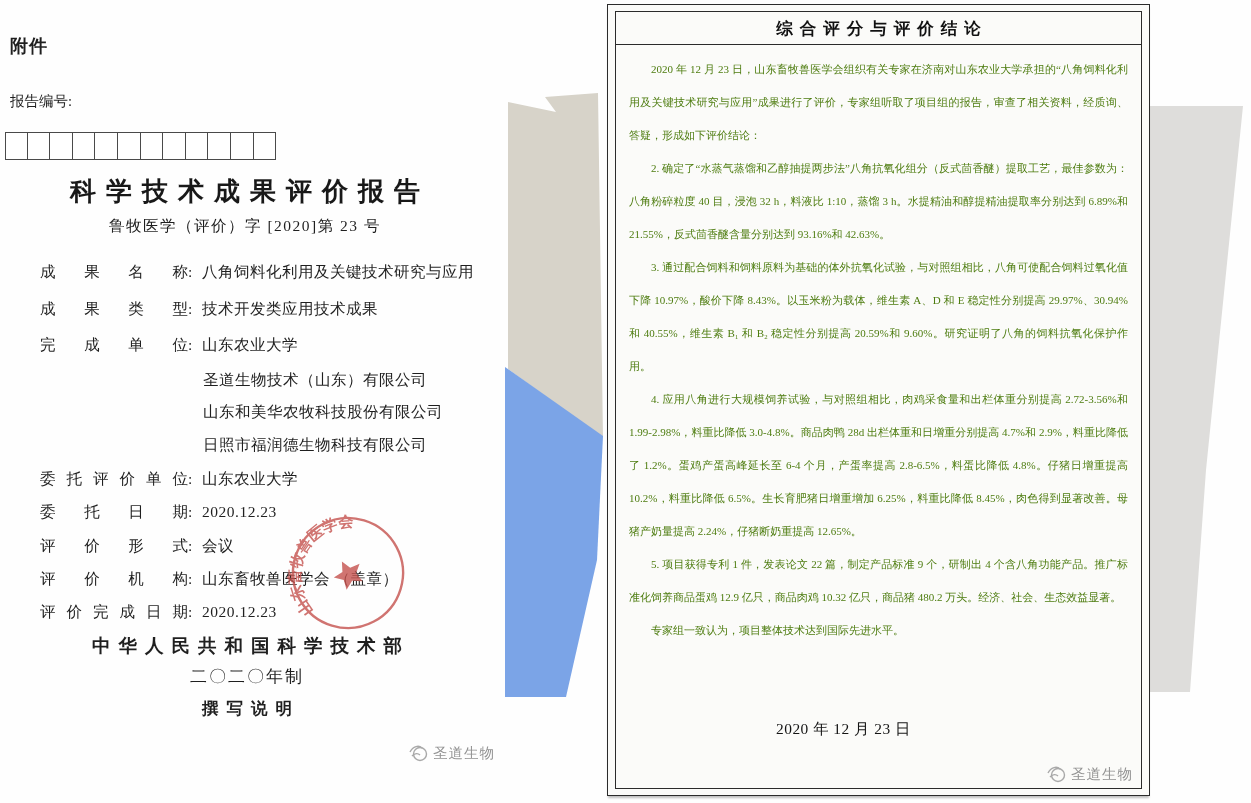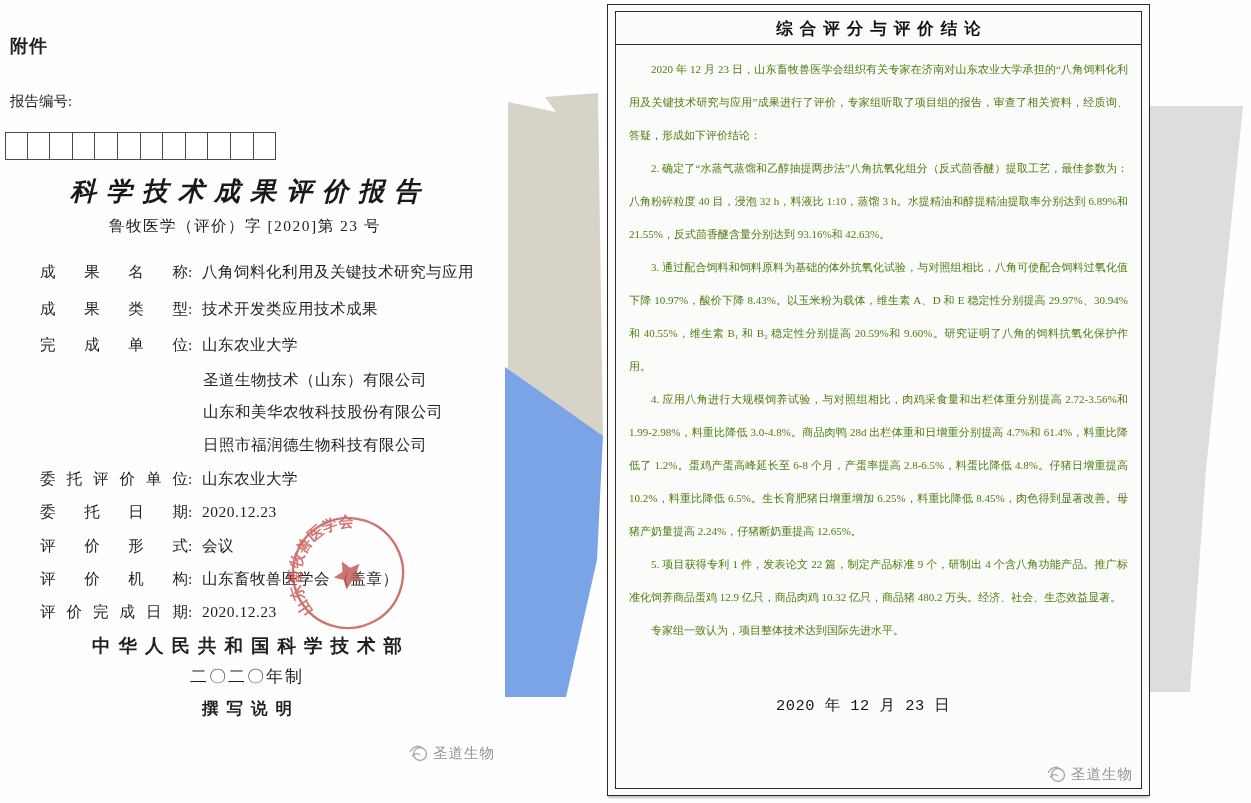--- a/index.html
+++ b/index.html
@@ -15,21 +15,21 @@
 
   
   .left-page { position:absolute; left:0; top:0; width:505px; height:803px; background:#fefefe; }
   .attachment { position:absolute; left:10px; top:34px; font-family:"Liberation Sans","DejaVu Sans",sans-serif; font-weight:bold; font-size:18px; letter-spacing:1px; }
   .report-no  { position:absolute; left:10px; top:92px; font-size:14.5px; }
   .code-boxes { position:absolute; left:5px; top:132px; display:flex; }
   .cbox { width:22.6px; height:28px; border:1px solid #4a4a4a; border-left:none; background:#fff; }
   .cbox:first-child { border-left:1px solid #4a4a4a; }
   .lp-title { position:absolute; left:0; top:174px; width:490px; text-align:center;
     font-family:"Liberation Sans","DejaVu Sans",sans-serif; font-weight:bold;
-    font-size:26px; letter-spacing:10px; text-indent:10px; color:#181818;font-style:italic; }
+    font-size:26px; letter-spacing:10px; text-indent:10px; color:#181818; }
   .lp-docno { position:absolute; left:0; top:216px; width:490px; text-align:center; font-size:15.5px; letter-spacing:1.5px; }
 
   .fields { position:absolute; left:40px; top:254px; width:450px; font-size:15.5px; }
   .frow { height:36.5px; line-height:36.5px; white-space:nowrap; }
   .frow.sub { height:32.8px; line-height:32.8px; padding-left:163px; }
   .frow.tail { height:33.4px; line-height:33.4px; }
   .flabel { display:inline-flex; justify-content:space-between; width:148px; vertical-align:top; }
   .fcolon { display:inline-block; width:14px; }
   .fvalue { letter-spacing:0.5px; }
 
@@ -50,21 +50,21 @@
   .right-page { position:absolute; left:607px; top:4px; width:543px; height:792px;
     background:#fbfbf9; border:1.6px solid #2b2b2b; box-shadow:0 3px 2px -1px rgba(0,0,0,.25);padding-left:8px; }
   .inner-box { position:absolute; left:7px; top:6px; right:7px; bottom:6px; border:1.4px solid #2b2b2b; }
   .rp-title-row { height:33px; line-height:33px; border-bottom:1.4px solid #2b2b2b; text-align:center;
     font-weight:bold; font-size:16.5px; letter-spacing:7px; text-indent:7px; color:#111; }
   .rp-body { padding:8px 13px 0 13px; font-size:11px; line-height:33px; text-align:justify; color:#4d7c0f; }
   .rp-body p { text-indent:2em; margin:0; }
   .sig-block { position:absolute; left:160px; top:683px; font-size:15.4px; color:#141414; }
   .sig-row { display:flex; align-items:flex-end; }
   .sig-svg { margin:-38px 0 -8px 12px; }
-  .sig-date { margin-top:0; letter-spacing:0.5px;font-family:Liberation Mono, monospace; }
+  .sig-date { margin-top:24px; letter-spacing:0.5px; }
 </style>
 </head>
 <body>
 
 <div class="canvas">
 
   <svg class="bg-shape" width="1251" height="803" style="left:0;top:0;">
     <polygon points="508,102 556,112 545,97 598,93 603,438 508,369" fill="#d7d3c9"></polygon>
     <polygon points="505,367 603,436 597,560 566,697 505,697" fill="#7ba4e7"></polygon>
     <polygon points="1146,106 1243,106 1206,470 1190,692 1146,692" fill="#dedddb"></polygon>
@@ -187,21 +187,21 @@
     </div>
   </section>
 
   <section class="right-page">
     <div class="inner-box">
       <div class="rp-title-row">综合评分与评价结论</div>
       <div class="rp-body">
         <p>2020 年 12 月 23 日，山东畜牧兽医学会组织有关专家在济南对山东农业大学承担的“八角饲料化利用及关键技术研究与应用”成果进行了评价，专家组听取了项目组的报告，审查了相关资料，经质询、答疑，形成如下评价结论：</p>
         <p>2. 确定了“水蒸气蒸馏和乙醇抽提两步法”八角抗氧化组分（反式茴香醚）提取工艺，最佳参数为：八角粉碎粒度 40 目，浸泡 32 h，料液比 1:10，蒸馏 3 h。水提精油和醇提精油提取率分别达到 6.89%和 21.55%，反式茴香醚含量分别达到 93.16%和 42.63%。</p>
         <p>3. 通过配合饲料和饲料原料为基础的体外抗氧化试验，与对照组相比，八角可使配合饲料过氧化值下降 10.97%，酸价下降 8.43%。以玉米粉为载体，维生素 A、D 和 E 稳定性分别提高 29.97%、30.94%和 40.55%，维生素 B₁ 和 B₂ 稳定性分别提高 20.59%和 9.60%。研究证明了八角的饲料抗氧化保护作用。</p>
-        <p>4. 应用八角进行大规模饲养试验，与对照组相比，肉鸡采食量和出栏体重分别提高 2.72-3.56%和 1.99-2.98%，料重比降低 3.0-4.8%。商品肉鸭 28d 出栏体重和日增重分别提高 4.7%和 61.4%，料重比降低了 1.2%。蛋鸡产蛋高峰延长至 6-8 个月，产蛋率提高 2.8-6.5%，料蛋比降低 4.8%。仔猪日增重提高 10.2%，料重比降低 6.5%。生长育肥猪日增重增加 6.25%，料重比降低 8.45%，肉色得到显著改善。母猪产奶量提高 2.24%，仔猪断奶重提高 12.65%。</p>
+        <p>4. 应用八角进行大规模饲养试验，与对照组相比，肉鸡采食量和出栏体重分别提高 2.72-3.56%和 1.99-2.98%，料重比降低 3.0-4.8%。商品肉鸭 28d 出栏体重和日增重分别提高 4.7%和 2.9%，料重比降低了 1.2%。蛋鸡产蛋高峰延长至 6-4 个月，产蛋率提高 2.8-6.5%，料蛋比降低 4.8%。仔猪日增重提高 10.2%，料重比降低 6.5%。生长育肥猪日增重增加 6.25%，料重比降低 8.45%，肉色得到显著改善。母猪产奶量提高 2.24%，仔猪断奶重提高 12.65%。</p>
         <p>5. 项目获得专利 1 件，发表论文 22 篇，制定产品标准 9 个，研制出 4 个含八角功能产品。推广标准化饲养商品蛋鸡 12.9 亿只，商品肉鸡 10.32 亿只，商品猪 480.2 万头。经济、社会、生态效益显著。</p>
         <p>专家组一致认为，项目整体技术达到国际先进水平。</p>
       </div>
 
       <div class="sig-block">
         <div class="sig-date">2020 年 12 月 23 日</div>
       </div>
 
       <div class="watermark wm-right" style="left:auto;right:8px;top:auto;bottom:4px;position:absolute;">
         <svg width="20" height="18" viewBox="0 0 20 18">

